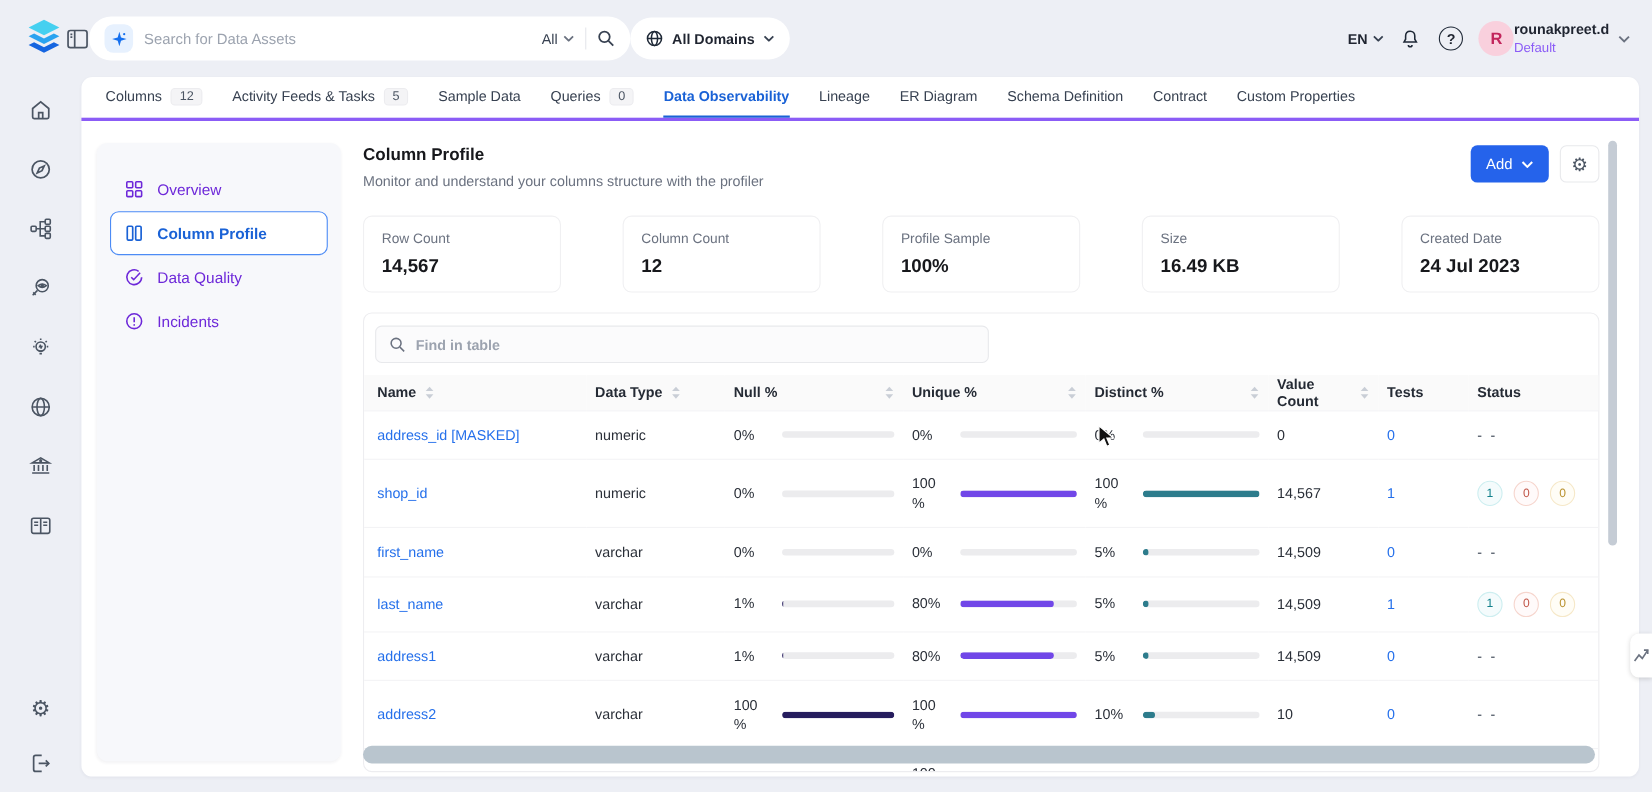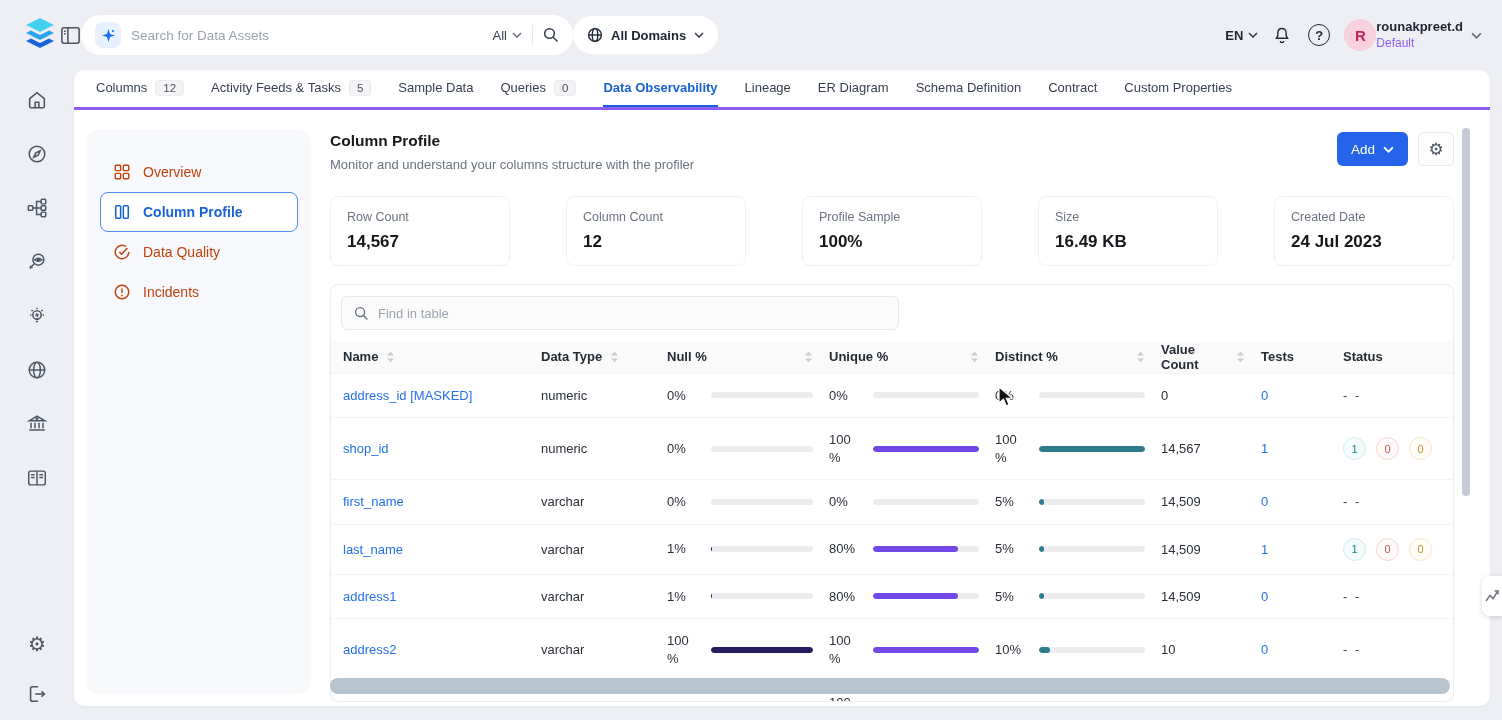--- a/index.html
+++ b/index.html
@@ -33,41 +33,41 @@
 
   
   .tabs{display:flex;align-items:center;gap:27px;height:40px;padding:0 22px;border-bottom:3px solid #8b5cf6;}
   .tab{display:flex;align-items:center;gap:8px;font-size:13px;color:#374151;height:100%;cursor:pointer;border-bottom:2px solid transparent;}
   .tab .cnt{background:#f4f4f6;border:1px solid #ececef;border-radius:4px;font-size:11.5px;padding:1px 7px;color:#4b5563;}
   .tab.active{color:#1a62d6;font-weight:700;border-bottom-color:#1a62d6;}
 
   .content{display:flex;height:calc(100% - 40px);}
   
   .subnav{width:222px;flex:0 0 auto;background:#f7f8fb;border-radius:10px;margin:20px 0 14px 14px;padding:22px 12px;box-shadow:0 1px 3px rgba(30,40,70,.06);}
-  .subitem{display:flex;align-items:center;gap:12px;height:40px;padding:0 12px;font-size:14px;color:#c2410c;border:1px solid transparent;border-radius:8px;cursor:pointer;}
+  .subitem{display:flex;align-items:center;gap:12px;height:40px;padding:0 12px;font-size:14px;color:#6d28d9;border:1px solid transparent;border-radius:8px;cursor:pointer;}
   .subitem svg{flex:0 0 auto;}
   .subitem.active{background:#fff;border-color:#4c8bf5;color:#1a62d6;font-weight:700;}
 
   
   .main{flex:1;position:relative;padding:22px 36px 0 20px;min-width:0;}
   .head-row{display:flex;align-items:flex-start;}
   .pg-title{font-size:15.5px;font-weight:700;color:#17181c;}
   .pg-sub{font-size:13px;color:#6b7280;margin-top:7px;}
   .head-actions{margin-left:auto;display:flex;gap:10px;}
   .btn-add{height:34px;padding:0 14px;background:#2563eb;color:#fff;border:none;border-radius:6px;font-size:13.5px;display:flex;align-items:center;gap:8px;cursor:pointer;font-family:inherit;}
   .btn-gear{width:36px;height:34px;background:#fff;border:1px solid #e8e9ec;border-radius:6px;font-size:17px;color:#4b5563;display:flex;align-items:center;justify-content:center;cursor:pointer;}
 
   .stats{display:grid;grid-template-columns:repeat(5,1fr);gap:56px;margin-top:24px;}
   .stat-card{border:1px solid #f0f0f2;border-radius:8px;padding:13px 16px;background:#fff;}
   .stat-label{font-size:12.5px;color:#6b7280;}
   .stat-value{font-size:17px;font-weight:700;color:#17181c;margin-top:8px;}
 
   
   .table-card{margin-top:18px;border:1px solid #ededf0;border-radius:8px;height:418px;overflow:hidden;position:relative;background:#fff;}
-  .find-row{padding:11px 10px;}
+  .find-row{padding:11px 10px;font-weight:bold;}
   .find-box{width:558px;height:34px;border:1px solid #e8e9ec;border-radius:6px;background:#fbfbfc;display:flex;align-items:center;gap:9px;padding:0 12px;}
   .find-ph{color:#9ca3af;font-size:13px;}
   table{border-collapse:collapse;width:100%;font-size:13px;table-layout:fixed;}
   thead th{background:#fafafa;font-weight:600;color:#252b35;text-align:left;height:32px;padding:0 8px;}
   thead th:first-child{padding-left:12px;}
   .th-inner{display:flex;align-items:center;gap:8px;}
   .sort{display:inline-flex;flex-direction:column;gap:1px;cursor:pointer;}
   tbody td{padding:13px 8px;border-top:1px solid #f3f3f5;vertical-align:middle;color:#2a2f38;}
   tbody td:first-child{padding-left:12px;}
   a.cell-link{color:#2570eb;text-decoration:none;cursor:pointer;}

